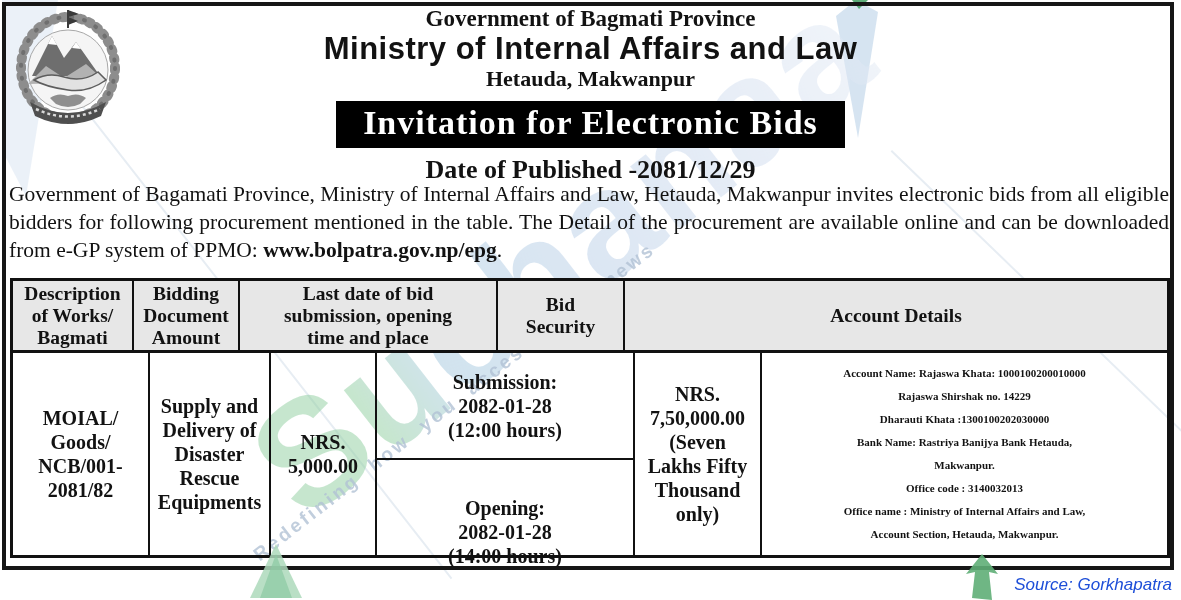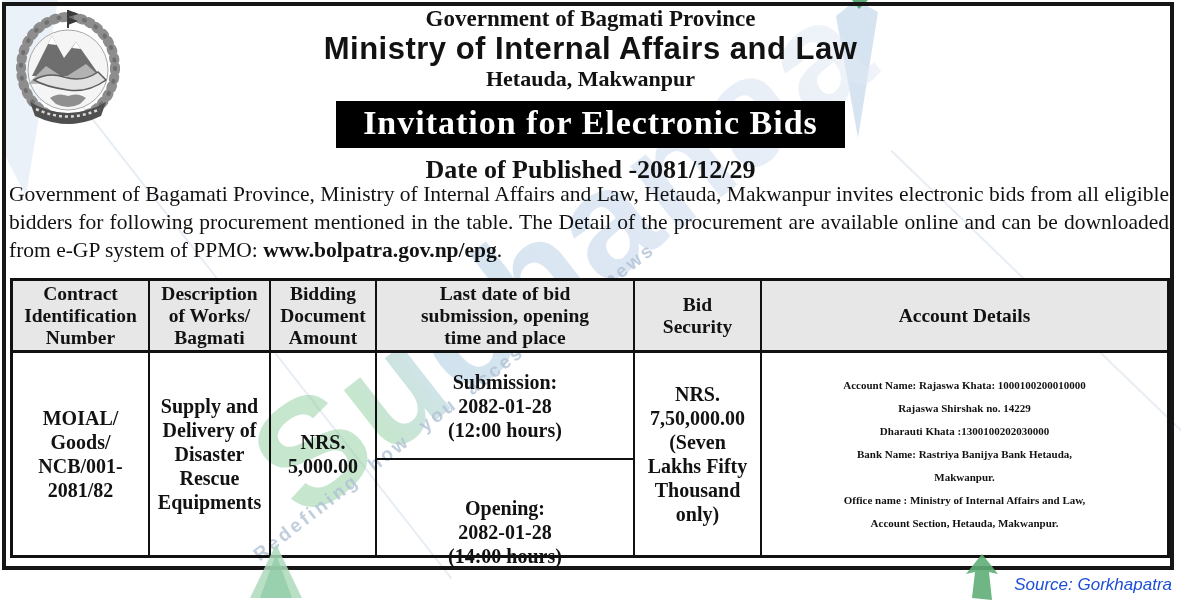--- a/index.html
+++ b/index.html
@@ -127,25 +127,20 @@
     <div>
       <span class="banner">Invitation for Electronic Bids</span>
     </div>
     <div class="pubdate">Date of Published -2081/12/29</div>
   </div>
 
   <p class="intro"><span>Government of Bagamati Province, Ministry of Internal Affairs and Law, Hetauda, Makwanpur invites electronic bids from all eligible bidders for following procurement mentioned in the table. The Detail of the procurement are available online and can be downloaded from e-GP system of PPMO: </span><b>www.bolpatra.gov.np/epg</b><span>.</span></p>
 
   <div class="bid-table">
     <div class="thead">
-      <div class="th c1">
-        <div>Contract</div>
-        <div>Identification</div>
-        <div>Number</div>
-      </div>
       <div class="th c2">
         <div>Description</div>
         <div>of Works/</div>
         <div>Bagmati</div>
       </div>
       <div class="th c3">
         <div>Bidding</div>
         <div>Document</div>
         <div>Amount</div>
       </div>
@@ -199,20 +194,21 @@
         <div>Lakhs Fifty</div>
         <div>Thousand</div>
         <div>only)</div>
       </div>
       <div class="td c6">
         <div>Account Name: Rajaswa Khata: 1000100200010000</div>
         <div>Rajaswa Shirshak no. 14229</div>
         <div>Dharauti Khata :1300100202030000</div>
         <div>Bank Name: Rastriya Banijya Bank Hetauda,</div>
         <div>Makwanpur.</div>
+        <div>Office code : 3140032013</div>
         <div>Office name : Ministry of Internal Affairs and Law,</div>
         <div>Account Section, Hetauda, Makwanpur.</div>
       </div>
     </div>
   </div>
 
   <svg class="wm-tree" width="60" height="58">
     <polygon points="30,2 56,56 4,56" fill="#add9bb" opacity="0.85"></polygon>
     <polygon points="30,12 46,56 14,56" fill="#8cc9a2" opacity="0.7"></polygon>
   </svg>

